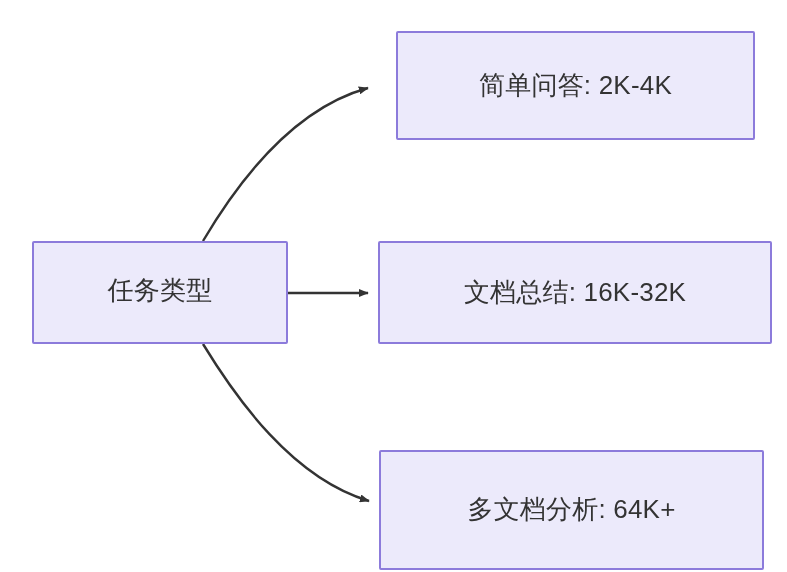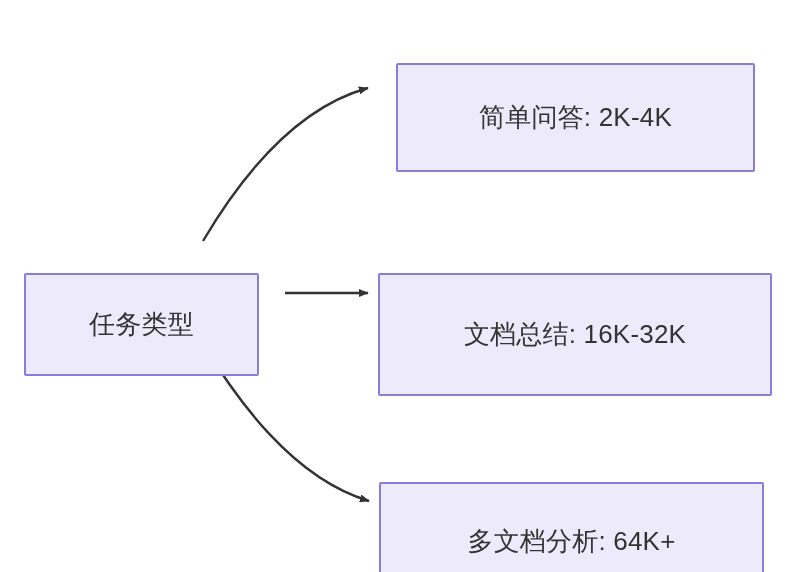--- a/index.html
+++ b/index.html
@@ -30,46 +30,46 @@
   .node {
     position: absolute;
     box-sizing: border-box;
     background: #ECEAFB;
     border: 2px solid #8C7BDB;
     border-radius: 2px;
     display: flex;
     align-items: center;
     justify-content: center;
     text-align: center;
-    margin-top: 32px;
   }
   .node-label {
     color: #333333;
     font-size: 26px;
     line-height: 1.2;
     letter-spacing: 0.2px;
     white-space: nowrap;
   }
   #node-root {
-    left: 24px;
+    left: 32px;
     top: 241px;
-    width: 235px;
+    width: 256px;
     height: 103px;
+    font-family: Liberation Mono, monospace;
   }
   #node-simple-qa {
     left: 396px;
     top: 31px;
     width: 359px;
     height: 109px;
   }
   #node-doc-summary {
     left: 378px;
     top: 241px;
     width: 394px;
-    height: 123px;
+    height: 103px;
   }
   #node-multi-doc {
     left: 379px;
     top: 450px;
     width: 385px;
     height: 120px;
   }
 </style>
 </head>
 <body>

